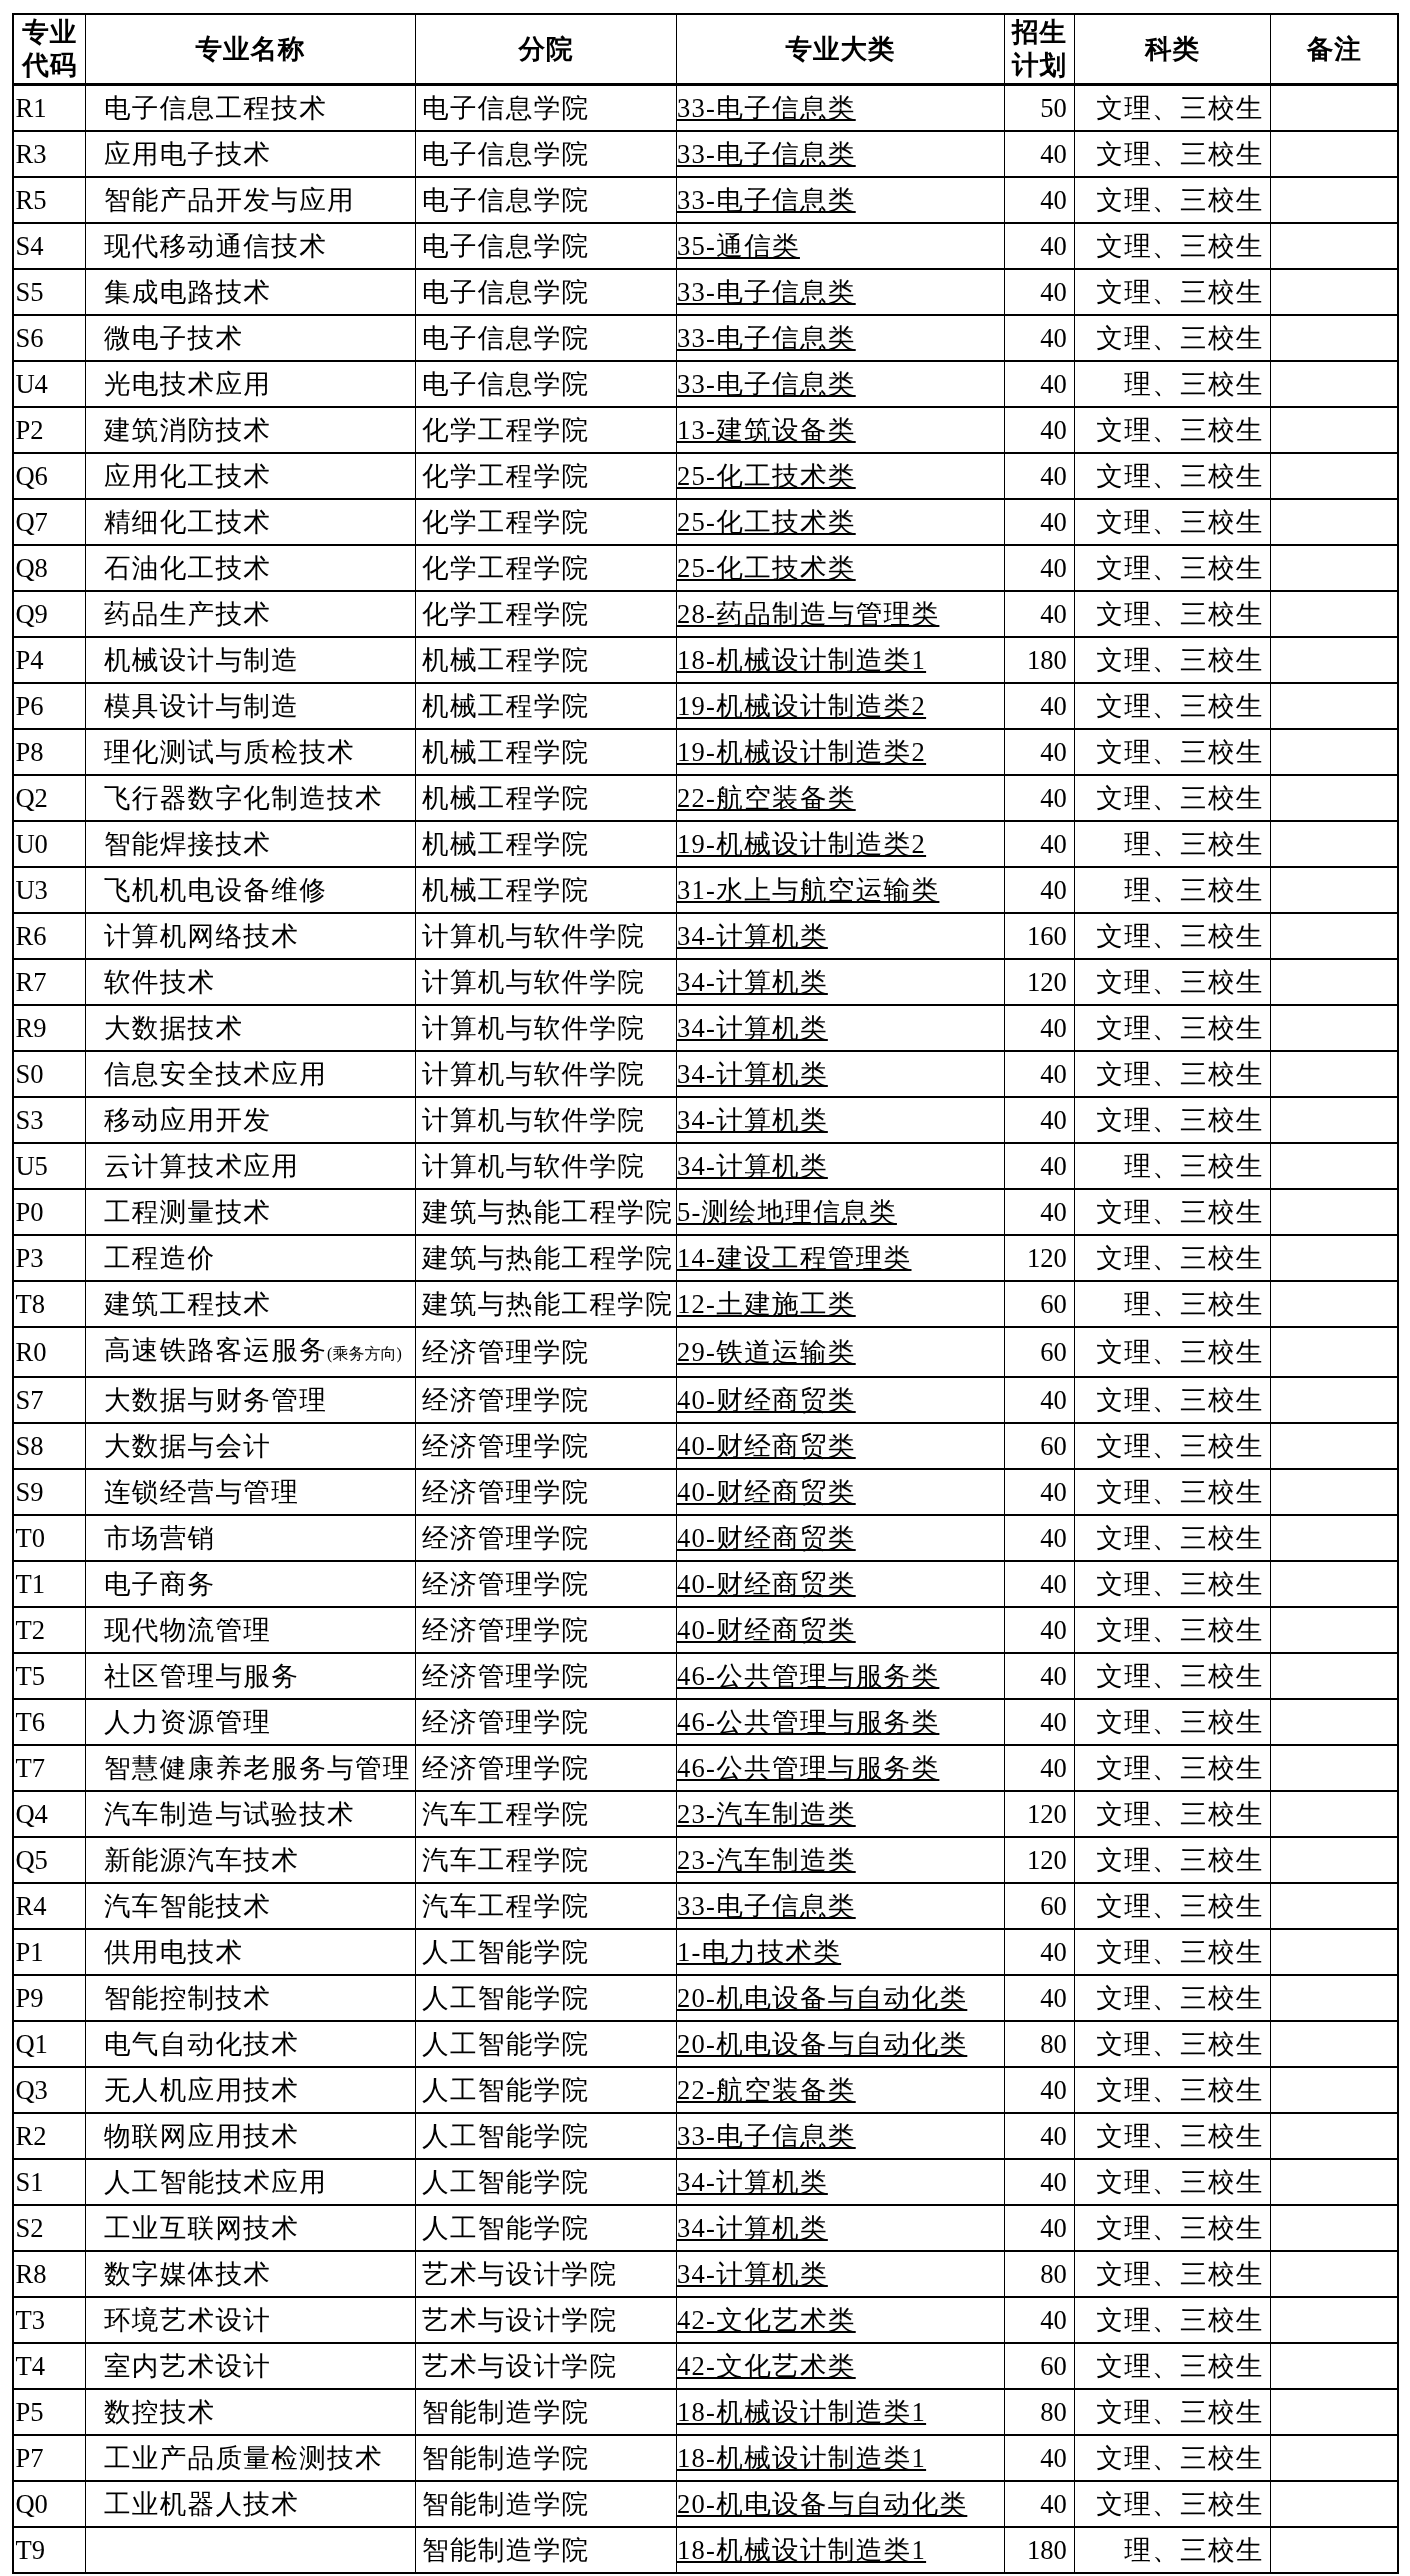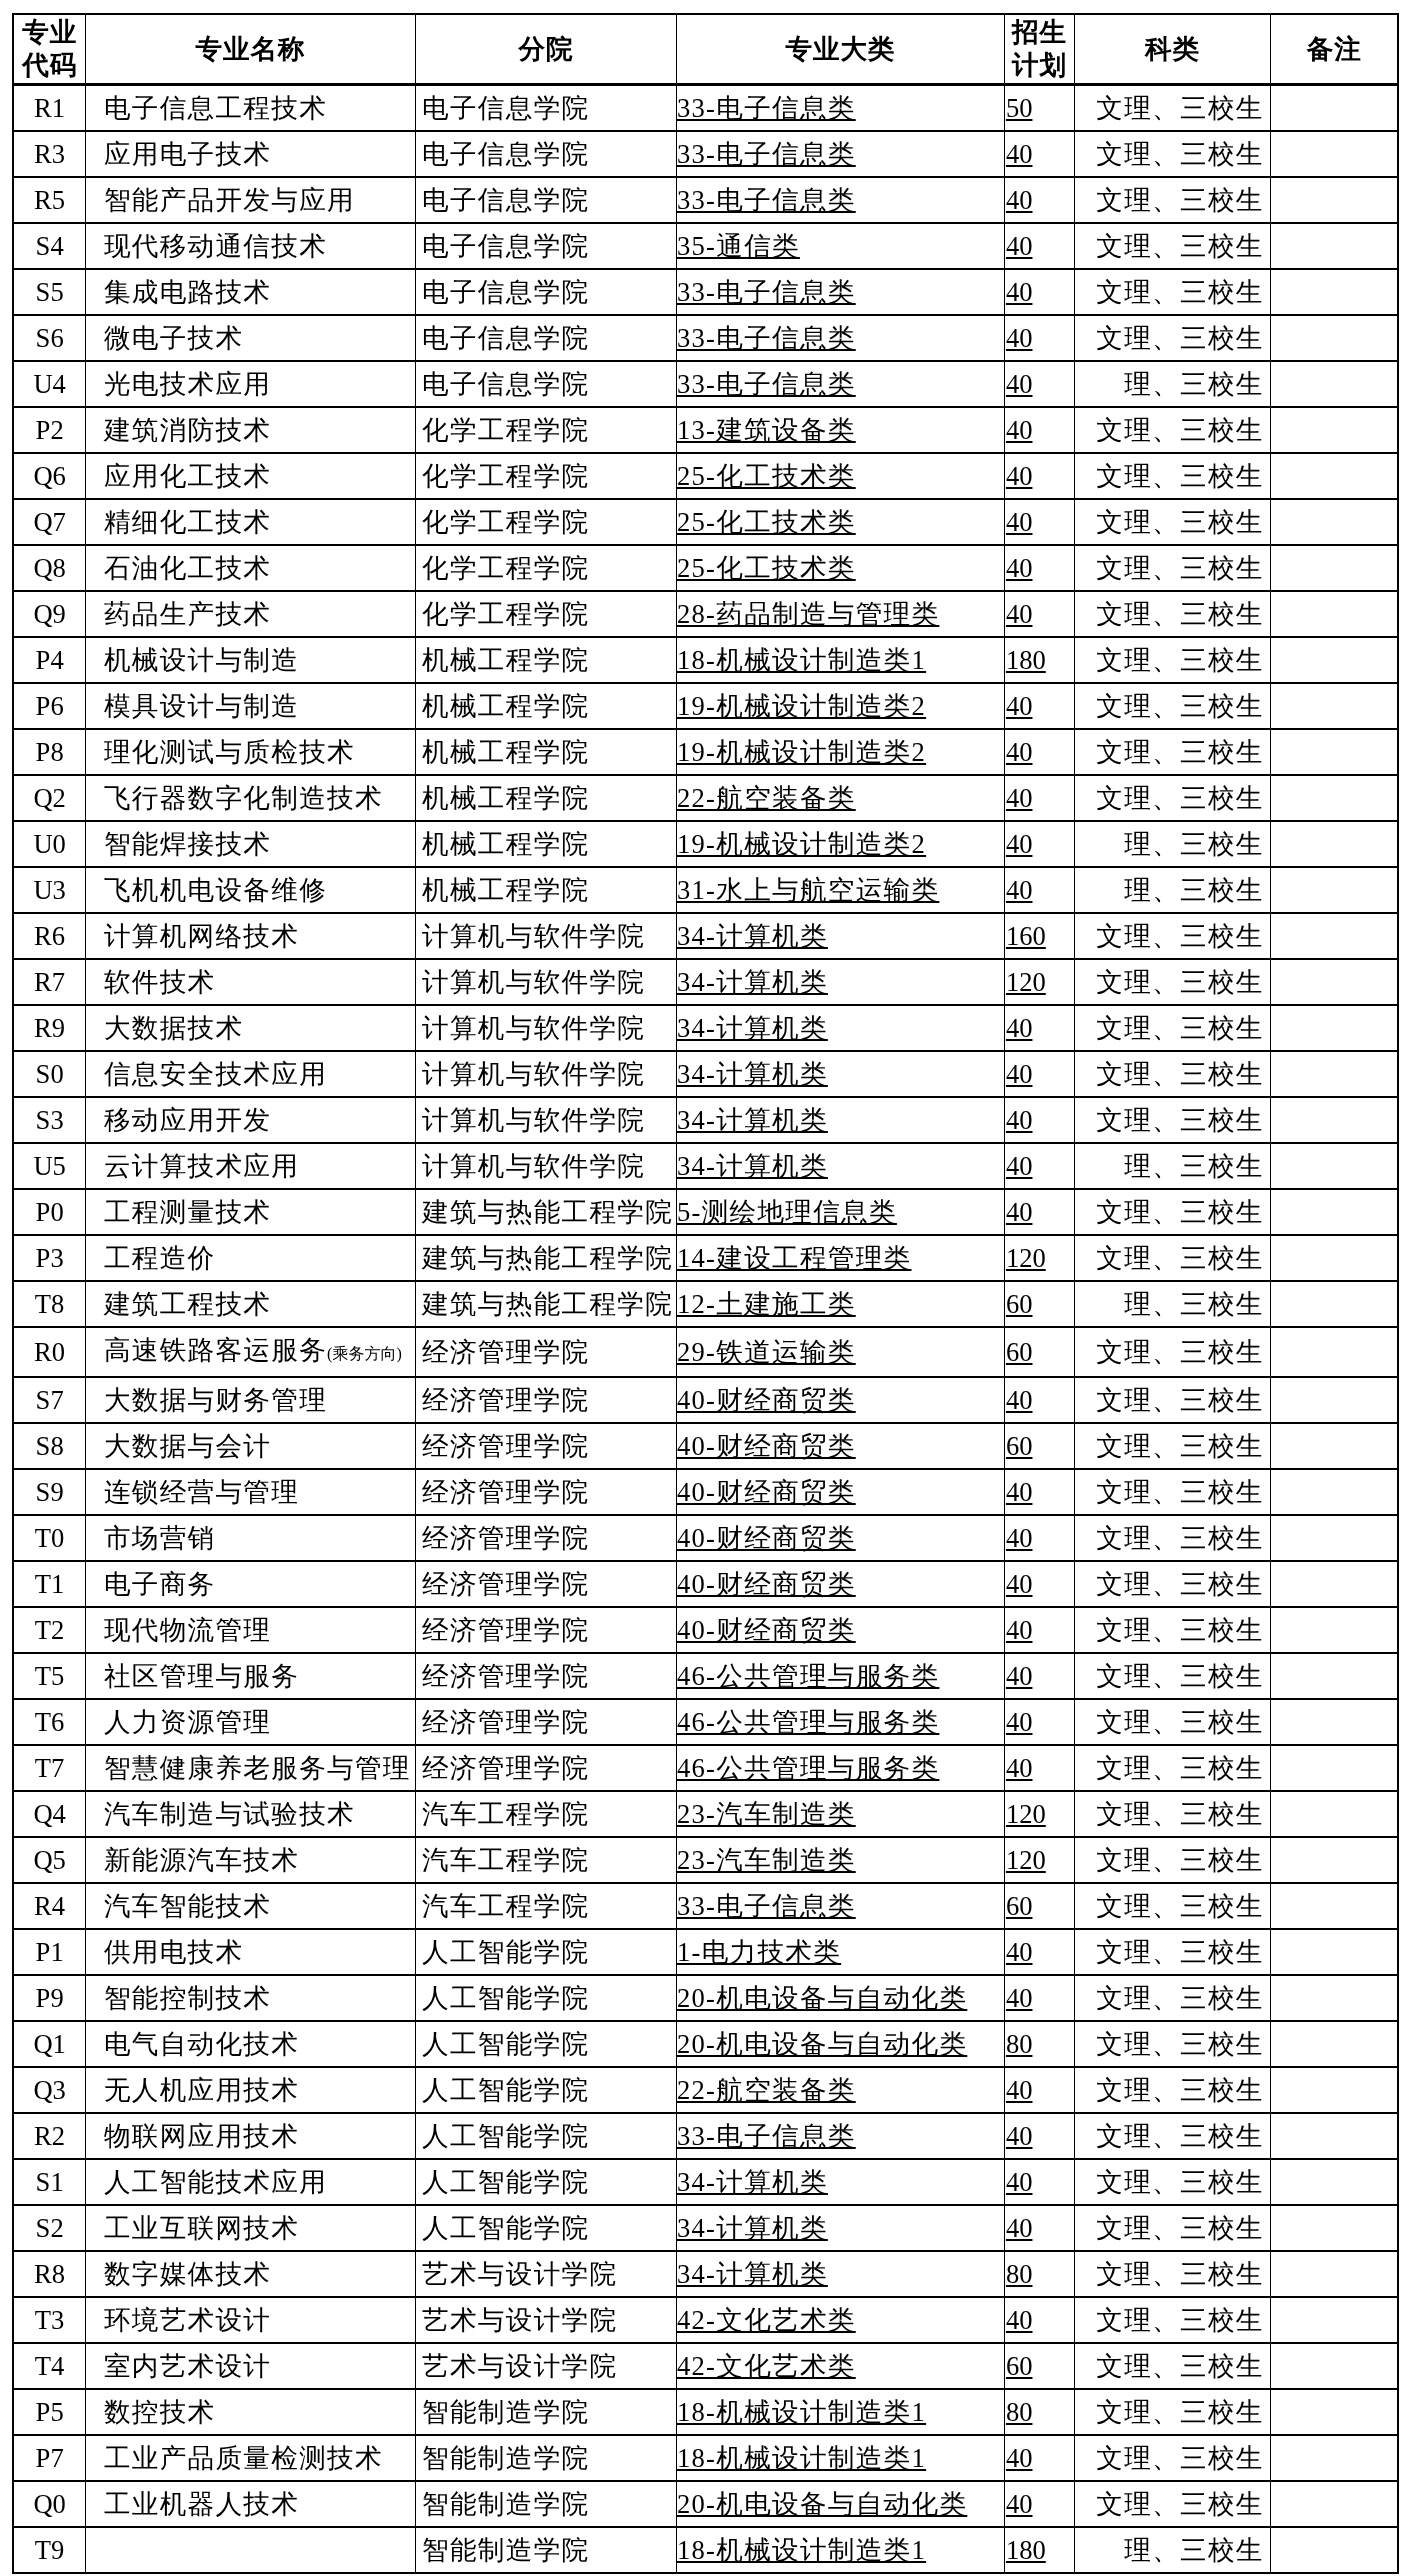--- a/index.html
+++ b/index.html
@@ -42,25 +42,25 @@
     letter-spacing: 0.9px;
     border-bottom-width: 3.5px;
   }
   tbody td {
     height: 42px;
     font-size: 26.6px;
     letter-spacing: 1.3px;
     vertical-align: middle;
     line-height: 42px;
   }
-  td.code   { text-align: center; letter-spacing: 0; margin-left: 44px; }
+  td.code   { text-align: left; letter-spacing: 0; margin-left: 44px; }
   td.name   { text-align: left;  padding-left: 18px; }
   td.college{ text-align: left;  padding-left: 6.2px; }
   td.category{ text-align: left; padding-left: 0; text-decoration: underline; }
-  td.plan   { text-align: left; padding-right: 7px; letter-spacing: 0; text-decoration: underline; }
+  td.plan   { text-align: right; padding-right: 7px; letter-spacing: 0; }
   td.kelei  { text-align: right; padding-right: 6.2px; }
   td.remark { }
   .name-note {
     font-size: 16px;
     letter-spacing: 0;
   }
 </style>
 </head>
 <body>
 

